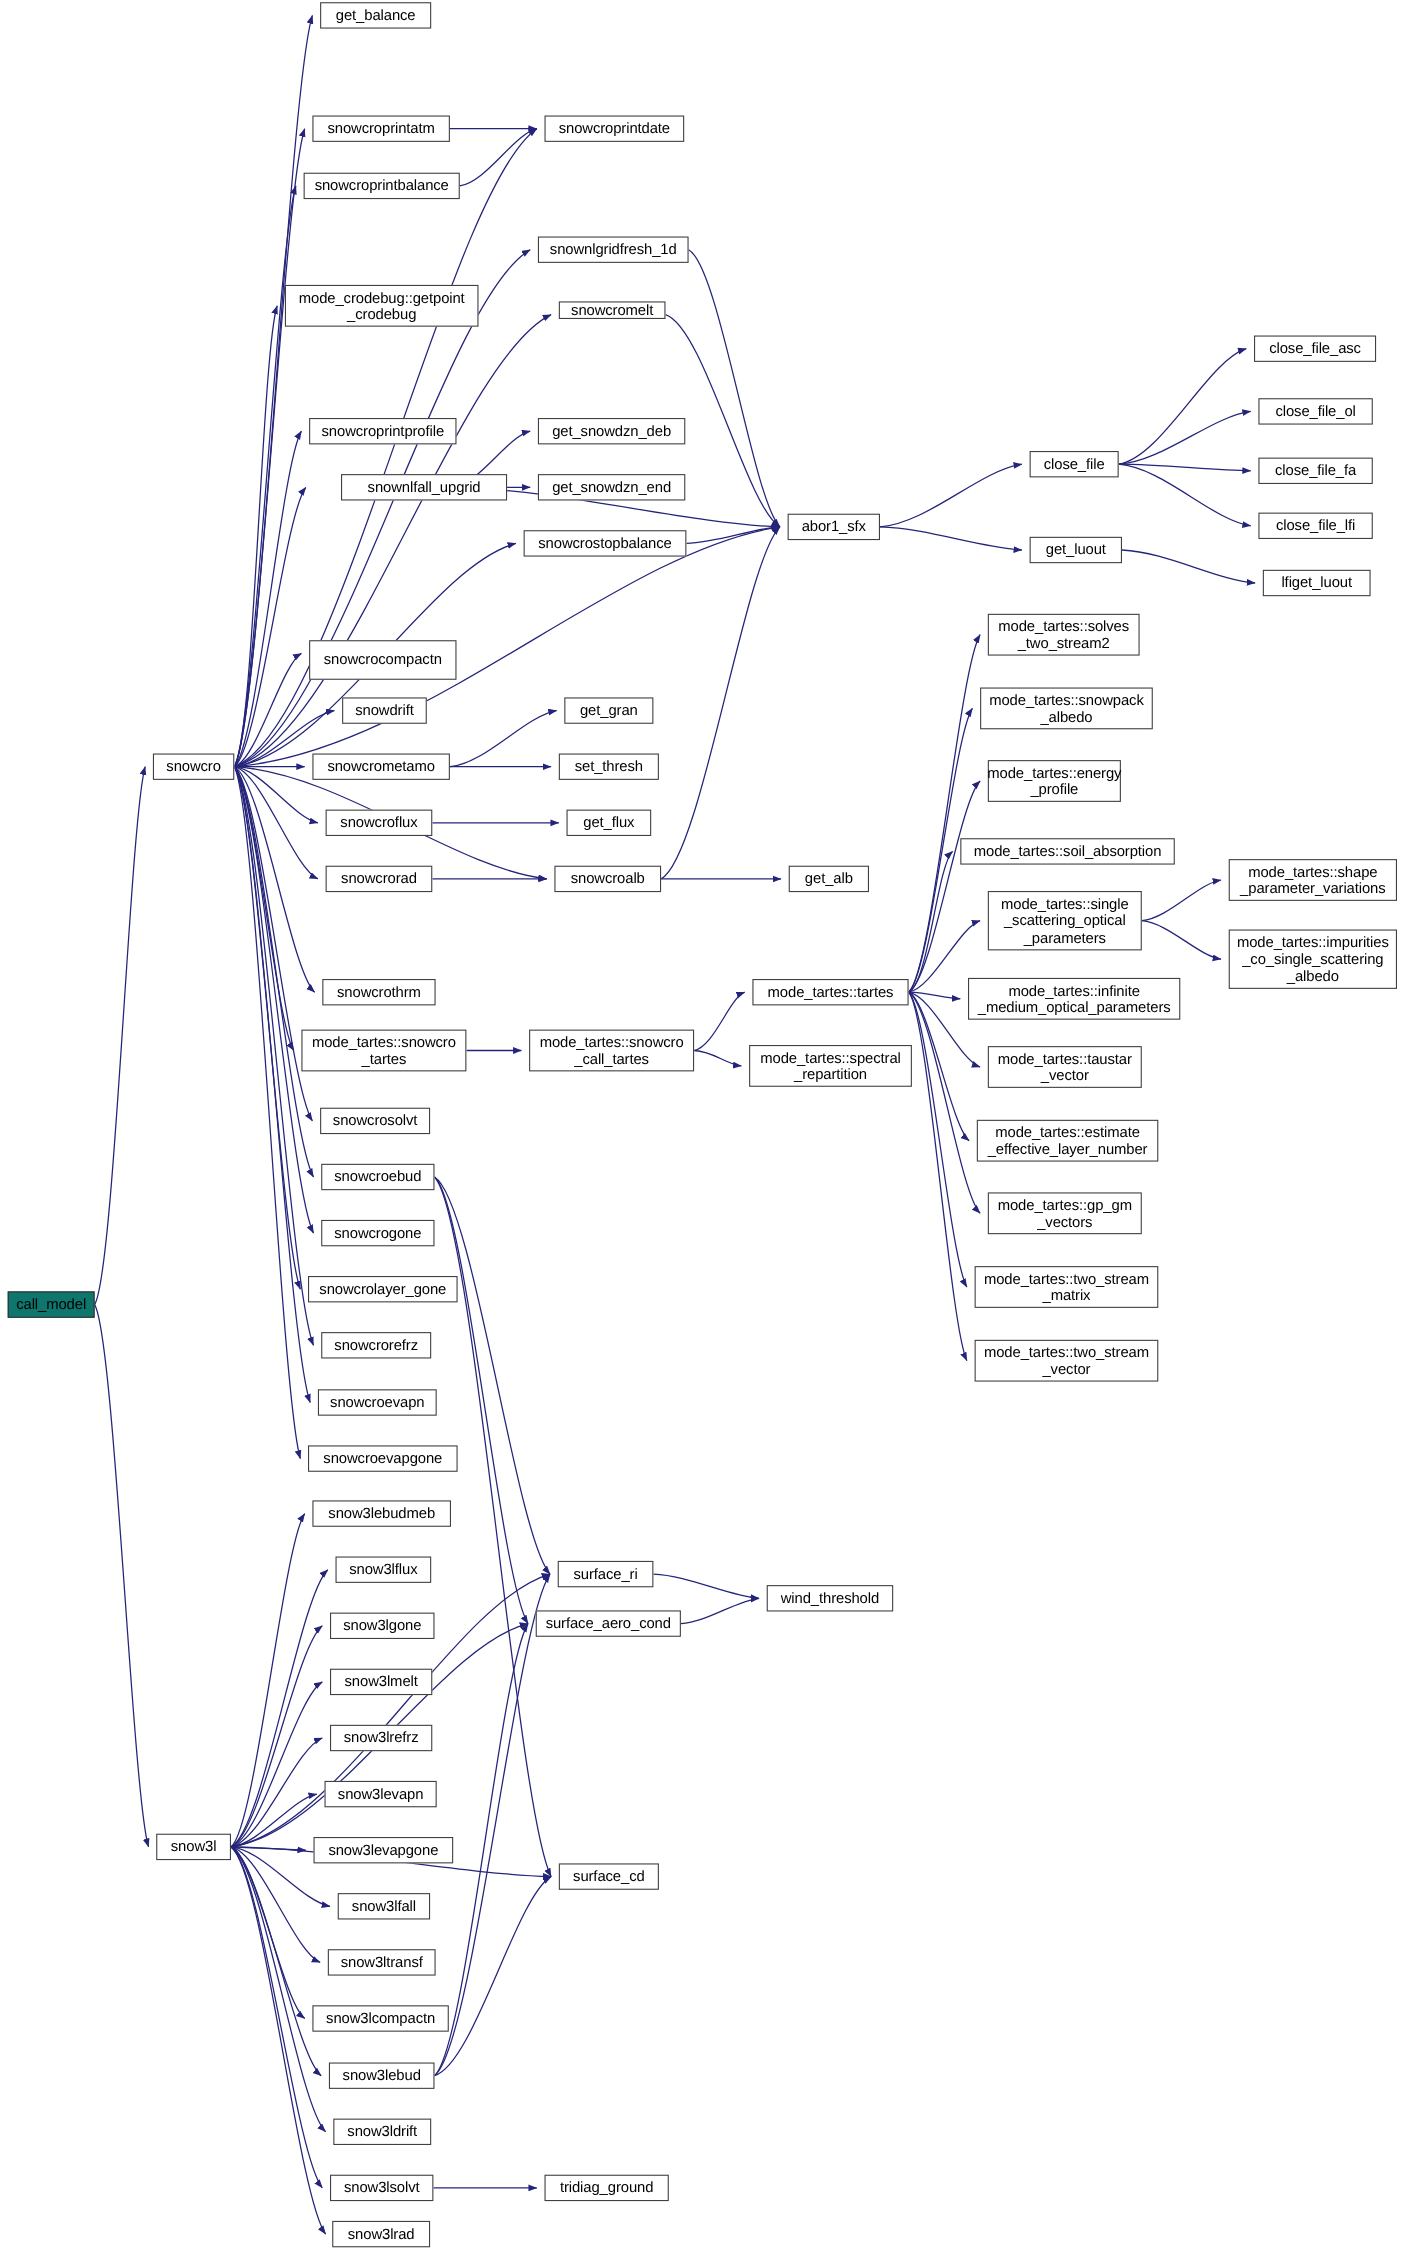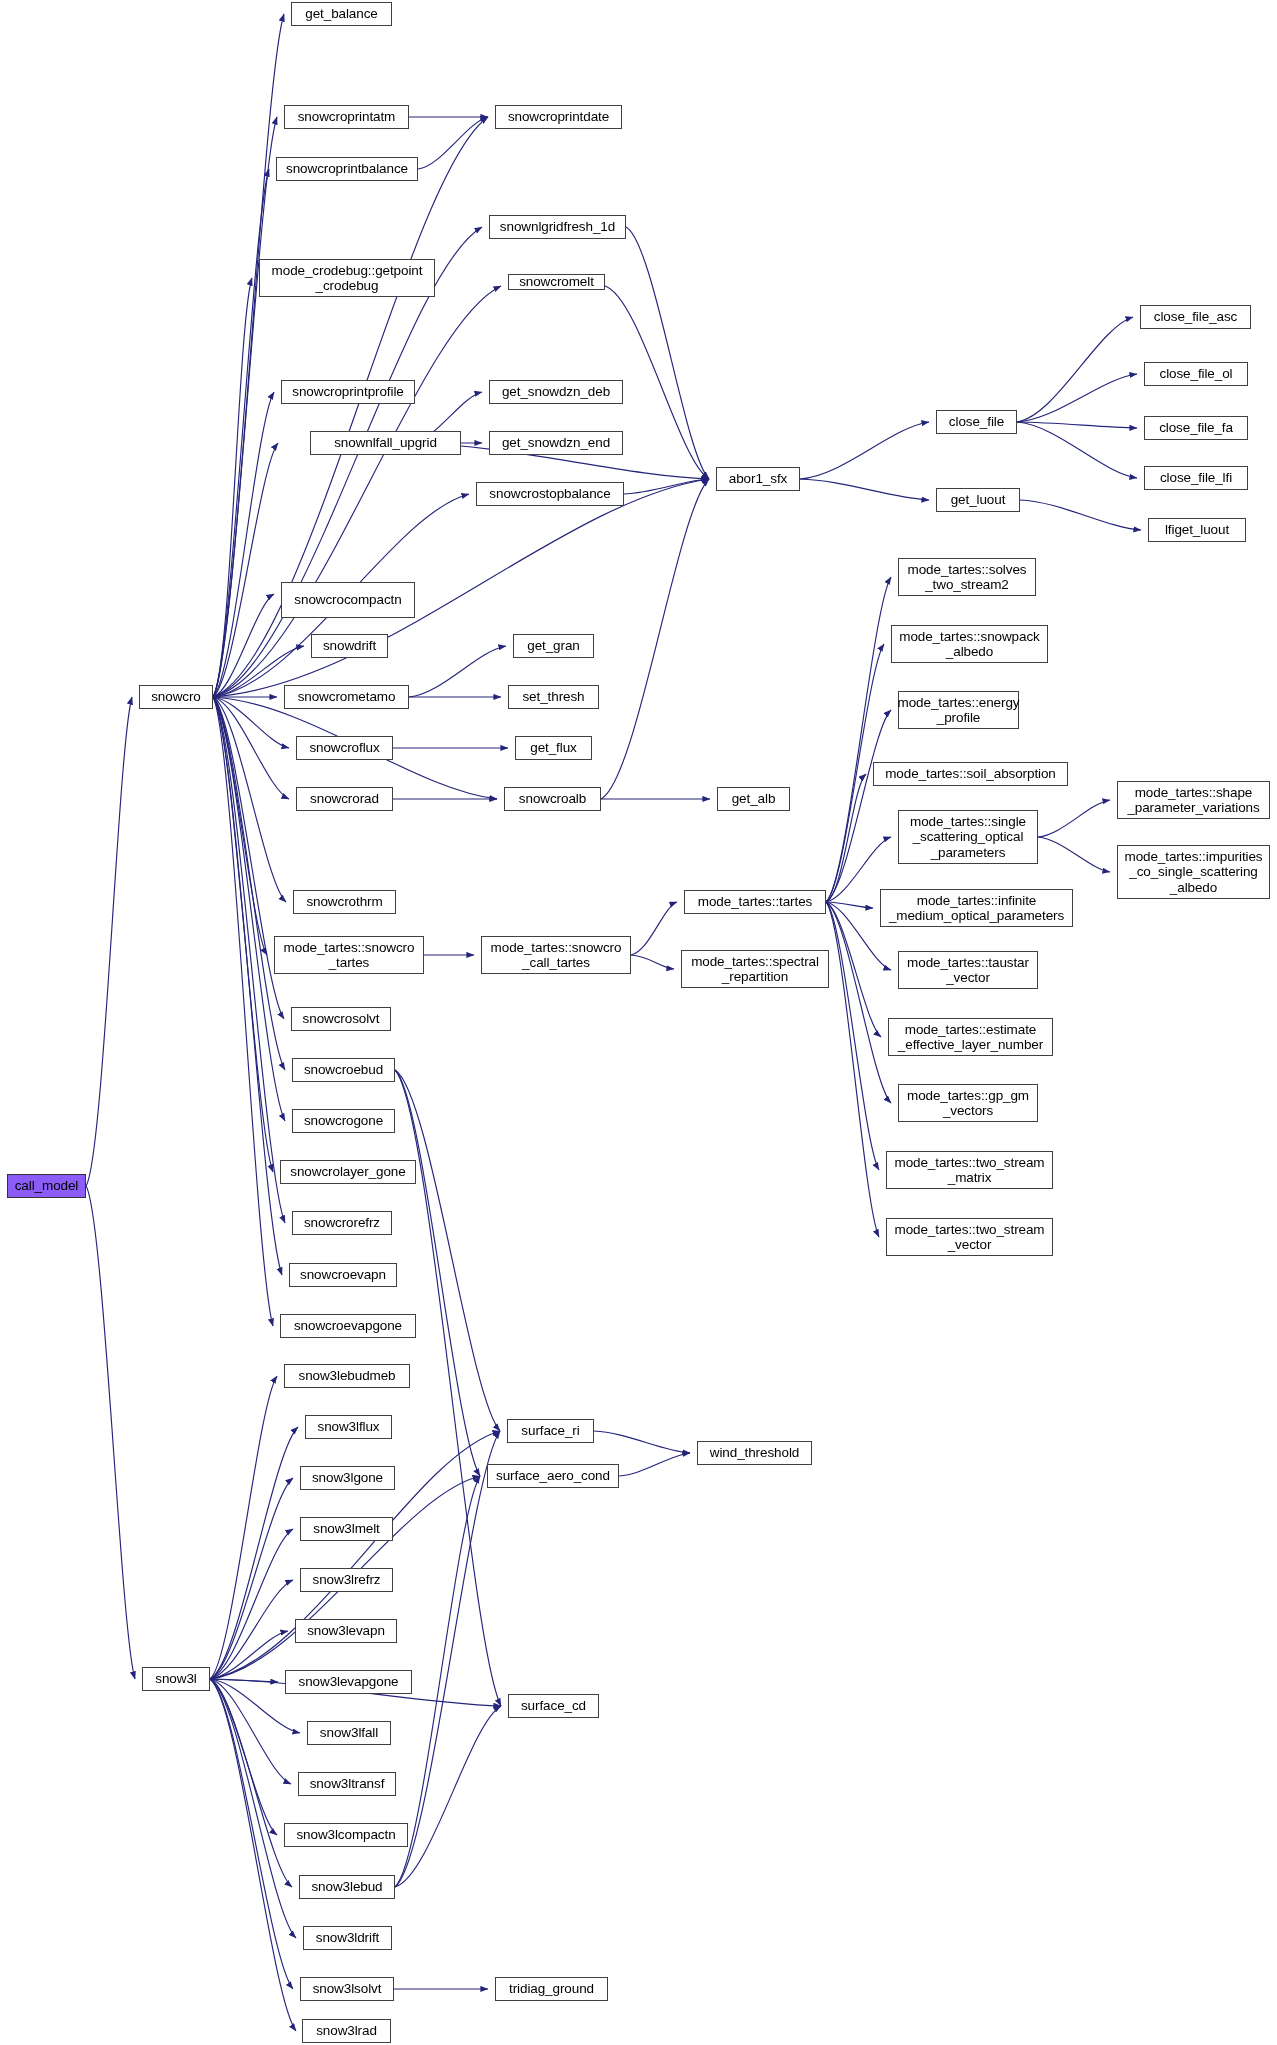--- a/index.html
+++ b/index.html
@@ -3,21 +3,21 @@
 <meta charset="utf-8">
 <style>
   html,body{margin:0;padding:0;background:#ffffff;}
   body{font-family:"Liberation Sans", sans-serif;}
   #canvas{position:relative;width:1277px;height:2045px;background:#ffffff;overflow:hidden;}
   svg.edges{position:absolute;left:0;top:0;width:1277px;height:2045px;pointer-events:none;}
   .node{position:absolute;box-sizing:border-box;border:1px solid #404040;background:#ffffff;
         display:flex;align-items:center;justify-content:center;text-align:center;
         font-family:"Liberation Sans", sans-serif;font-size:13.5px;color:#000000;
         line-height:1.12;white-space:pre-line;letter-spacing:-0.1px;}
-  .node.root{background:#8b5cf6;border-color:#333;}
+  .node.root{background:#0f766e;border-color:#333;}
 </style>
 </head>
 <body>
 
 <div id="canvas">
   <svg class="edges" id="edge-layer" viewBox="0 0 1277 2045" xmlns="http://www.w3.org/2000/svg">
     <defs>
       <marker id="arw" markerWidth="9" markerHeight="9" refX="7.6" refY="3.1" orient="auto" markerUnits="userSpaceOnUse">
         <path d="M0,0 L8,3.1 L0,6.2 z" fill="#24247a"></path>
       </marker>

